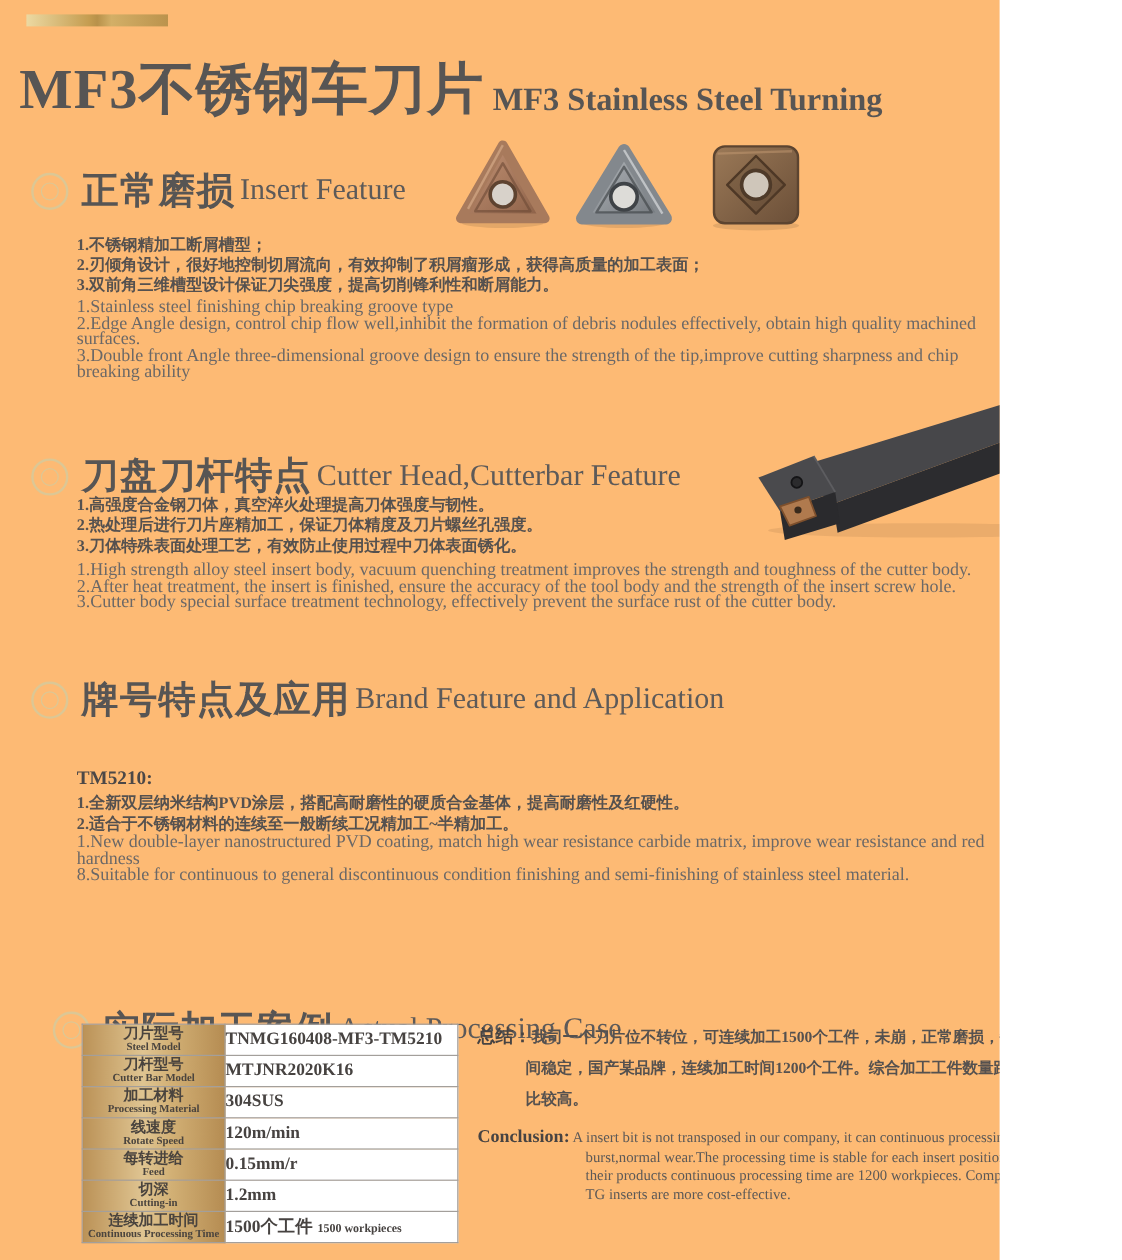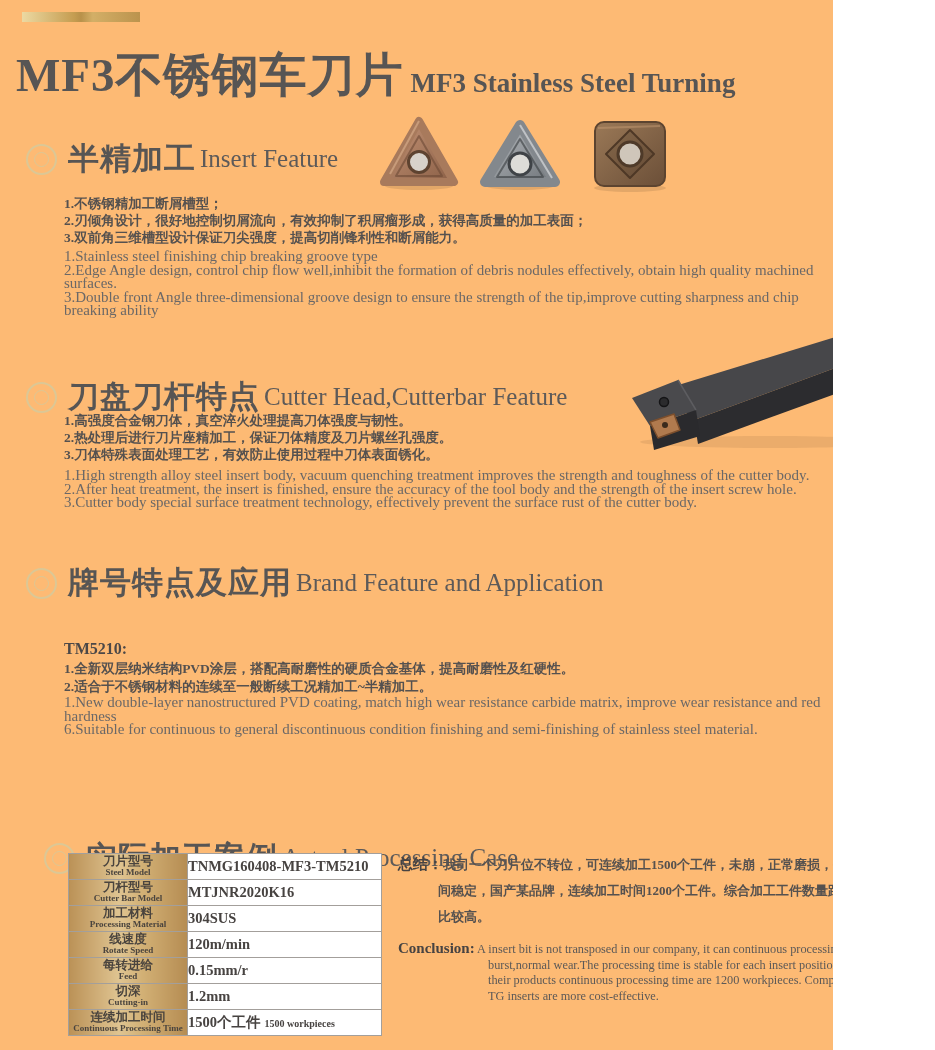--- a/index.html
+++ b/index.html
@@ -51,21 +51,21 @@
 
   <div class="gold-bar"></div>
 
   <div class="title-wrap">
     <span class="title-cn">MF3不锈钢车刀片</span>
     <span class="title-en">MF3 Stainless Steel Turning</span>
   </div>
 
   <div class="sec-head" style="left:26px;top:138px;">
     <span class="ring"></span>
-    <span class="sec-cn">半精加工</span>
+    <span class="sec-cn">正常磨损</span>
     <span class="sec-en">Insert Feature</span>
   </div>
 
   <svg class="img-abs" style="left:378px;top:114px;" width="82" height="80" viewBox="0 0 82 80">
     <defs>
       <linearGradient id="brz" x1="0" y1="0" x2="1" y2="1">
         <stop offset="0" stop-color="#c79678"></stop>
           <stop offset="1" stop-color="#8a5f46"></stop>
       </linearGradient>
     </defs>
@@ -151,21 +151,21 @@
     <span class="sec-en">Brand Feature and Application</span>
   </div>
 
   <div class="grade" style="top:640px;">TM5210:</div>
   <div class="cn-lines" style="top:660px;line-height:18px;">
     <div>1.全新双层纳米结构PVD涂层，搭配高耐磨性的硬质合金基体，提高耐磨性及红硬性。</div>
     <div>2.适合于不锈钢材料的连续至一般断续工况精加工~半精加工。</div>
   </div>
   <div class="en-lines" style="top:696px;">
     <div>1.New double-layer nanostructured PVD coating, match high wear resistance carbide matrix, improve wear resistance and red hardness</div>
-    <div>6.Suitable for continuous to general discontinuous condition finishing and semi-finishing of stainless steel material.</div>
+    <div>8.Suitable for continuous to general discontinuous condition finishing and semi-finishing of stainless steel material.</div>
   </div>
 
   <div class="sec-head" style="left:44px;top:797px;margin-top:40px;">
     <span class="ring"></span>
     <span class="sec-cn">实际加工案例</span>
     <span class="sec-en">Actual Processing Case</span>
   </div>
 
   <table class="case">
     <tbody>

